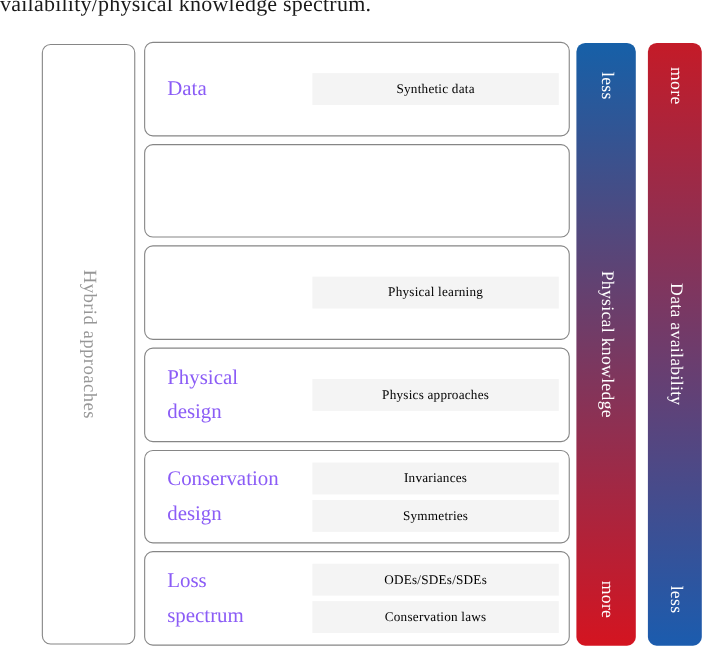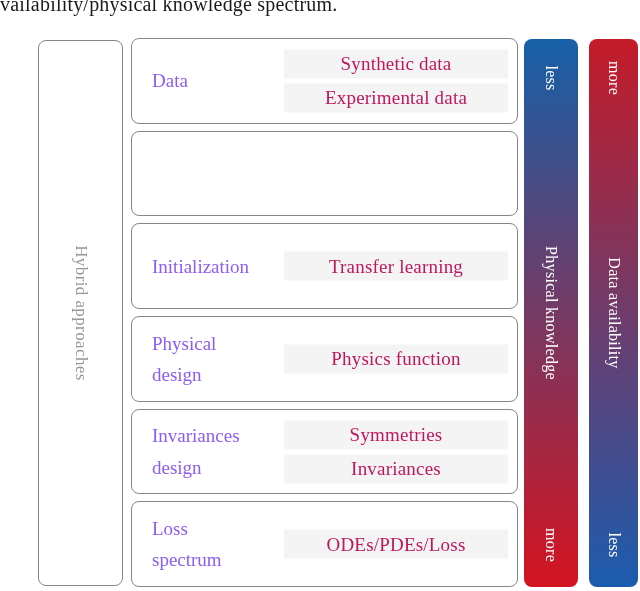--- a/index.html
+++ b/index.html
@@ -56,21 +56,21 @@
   .items {
     position: absolute; left: 152px; top: 50%;
     transform: translateY(-50%);
     width: 224px;
     display: flex; flex-direction: column; gap: 5px;
   }
   .pill {
     background: #f4f4f4;
     height: 29px;
     display: flex; align-items: center; justify-content: center;
-    font-size: 19px; color: #be185d;
+    font-size: 12px; color: #000000;
     letter-spacing: 0.2px;
   }
 
   
   .bar {
     position: absolute; top: 39px; height: 548px;
     border-radius: 8px; color: #ffffff;
   }
   .bar-pk { left: 524px; width: 54px; }
   .bar-da { left: 589px; width: 49px; }
@@ -91,55 +91,54 @@
 <div class="box hybrid-box">
   <span class="vlabel hybrid-label">Hybrid approaches</span>
 </div>
 
 <div class="categories">
 
   <div class="box cat-box">
     <div class="cat-label">Data</div>
     <div class="items">
       <div class="pill">Synthetic data</div>
-      <div class="pill">Experimental data</div>
     </div>
   </div>
 
   <div class="box cat-box">
     <div class="items">
     </div>
   </div>
 
   <div class="box cat-box">
-    <div class="cat-label">Initialization</div>
     <div class="items">
-      <div class="pill">Transfer learning</div>
+      <div class="pill">Physical learning</div>
     </div>
   </div>
 
   <div class="box cat-box">
     <div class="cat-label">Physical design</div>
     <div class="items">
-      <div class="pill">Physics function</div>
+      <div class="pill">Physics approaches</div>
     </div>
   </div>
 
   <div class="box cat-box">
-    <div class="cat-label">Invariances design</div>
+    <div class="cat-label">Conservation design</div>
     <div class="items">
+      <div class="pill">Invariances</div>
       <div class="pill">Symmetries</div>
-      <div class="pill">Invariances</div>
     </div>
   </div>
 
   <div class="box cat-box">
     <div class="cat-label">Loss spectrum</div>
     <div class="items">
-      <div class="pill">ODEs/PDEs/Loss</div>
+      <div class="pill">ODEs/SDEs/SDEs</div>
+      <div class="pill">Conservation laws</div>
     </div>
   </div>
 
 </div>
 
 <div class="bar bar-pk" style="background: linear-gradient(rgb(22, 96, 168), rgb(212, 20, 32));">
   <span class="bar-label top">less</span>
   <span class="bar-label mid">Physical knowledge</span>
   <span class="bar-label bot">more</span>
 </div>

